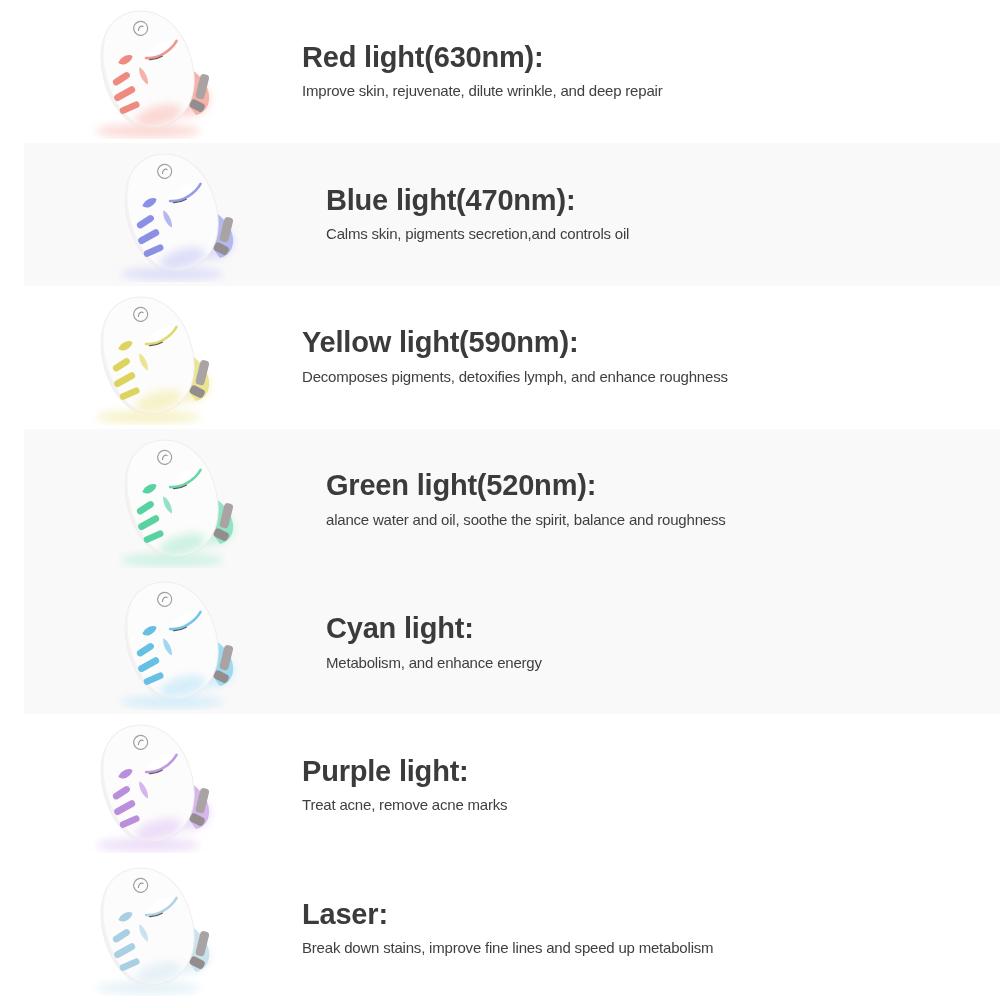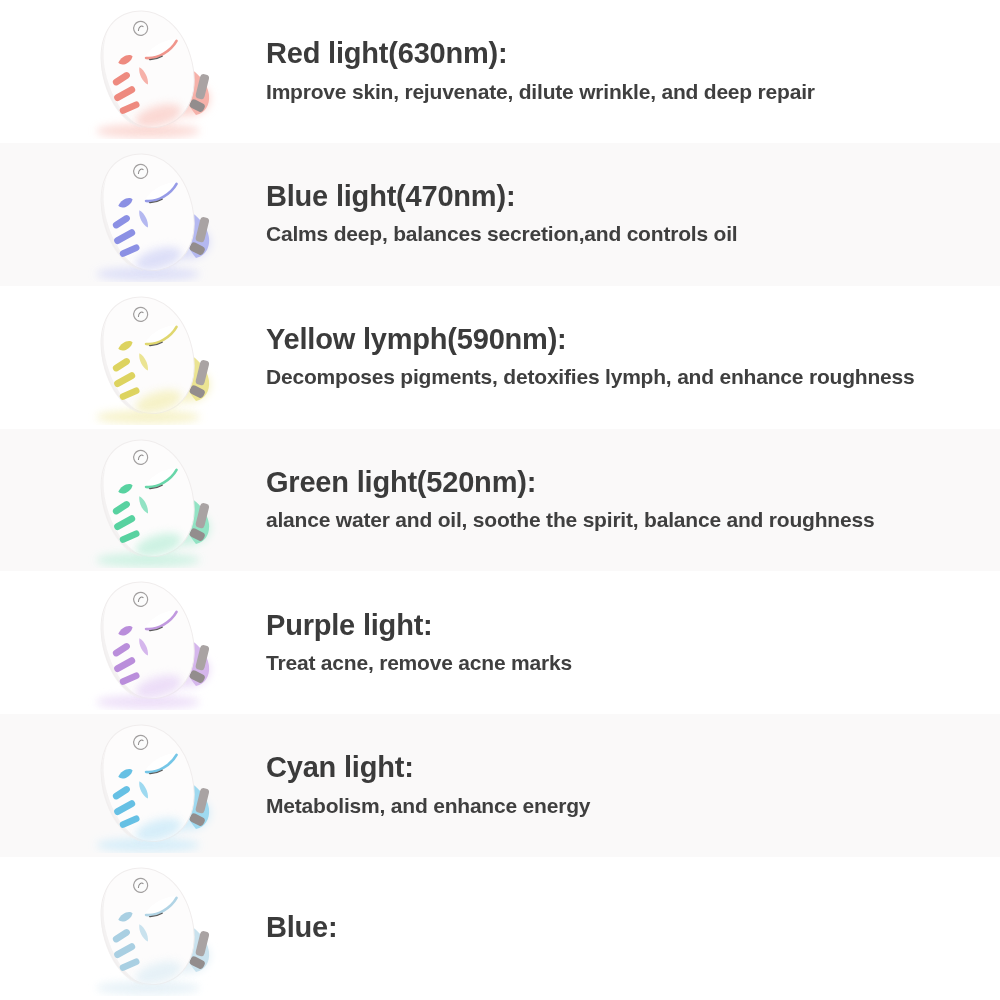--- a/index.html
+++ b/index.html
@@ -8,22 +8,23 @@
     background: #ffffff;
     font-family: "Liberation Sans", sans-serif;
     overflow: hidden;
   }
   .sheet { width: 1000px; height: 1000px; display: flex; flex-direction: column; }
   .row {
     flex: 1 1 0;
     display: flex;
     align-items: center;
     background: var(--row-bg, #ffffff);
-  }
-  .row.banded { background: var(--band-bg, #faf9f9); }
+    gap: 36px;
+  }
+  .row.banded { background: var(--band-bg, #faf9f9); margin-left: 24px; }
   .figure {
     flex: 0 0 170px;
     height: 135px;
     margin-left: 66px;
     position: relative;
   }
   .figure svg { width: 170px; height: 135px; display: block; }
   .copy {
     margin-left: 30px;
     display: flex;
@@ -34,22 +35,22 @@
   }
   .title {
     font-size: 29px;
     font-weight: 600;
     color: var(--heading, #3b3b3b);
     letter-spacing: -0.2px;
     line-height: 1.15;
     white-space: nowrap;
   }
   .desc {
-    font-size: 21px;
-    font-weight: 700;
+    font-size: 15px;
+    font-weight: 400;
     color: var(--body, #3f3f3f);
     letter-spacing: -0.2px;
     line-height: 1.2;
     white-space: nowrap;
   }
 </style>
 </head>
 <body>
 
 <svg width="0" height="0" style="position:absolute" aria-hidden="true">
@@ -135,21 +136,21 @@
         <rect x="45" y="64" width="19" height="6.6" rx="3.3" fill="var(--accent)" transform="rotate(-17 54 67)"></rect>
         <rect x="42" y="79" width="23" height="7" rx="3.5" fill="var(--accent)" transform="rotate(-13 53 82)"></rect>
         <rect x="44" y="94" width="21" height="6.6" rx="3.3" fill="var(--accent)" transform="rotate(-8 54 97)"></rect>
       </g>
       <ellipse cx="80" cy="113" rx="24" ry="10" fill="var(--glow)" filter="url(#softblur)" opacity="0.95"></ellipse>
     </g>
   </svg>
 </div>
     <div class="copy">
       <div class="title">Blue light(470nm):</div>
-      <div class="desc">Calms deep, balances secretion,and controls oil</div>
+      <div class="desc">Calms skin, pigments secretion,and controls oil</div>
     </div>
   </section>
 
   <section class="row">
     <div class="figure" style="--accent: #ddd35f; --accent-soft: #ebe492; --glow: #f6f2c6;">
   <svg viewBox="0 0 170 135">
 
     <ellipse cx="82" cy="127" rx="52" ry="7" fill="var(--glow)" filter="url(#softblur)" opacity="0.9"></ellipse>
 
     <g>
@@ -176,21 +177,21 @@
       <g>
         <rect x="45" y="64" width="19" height="6.6" rx="3.3" fill="var(--accent)" transform="rotate(-17 54 67)"></rect>
         <rect x="42" y="79" width="23" height="7" rx="3.5" fill="var(--accent)" transform="rotate(-13 53 82)"></rect>
         <rect x="44" y="94" width="21" height="6.6" rx="3.3" fill="var(--accent)" transform="rotate(-8 54 97)"></rect>
       </g>
       <ellipse cx="80" cy="113" rx="24" ry="10" fill="var(--glow)" filter="url(#softblur)" opacity="0.95"></ellipse>
     </g>
   </svg>
 </div>
     <div class="copy">
-      <div class="title">Yellow lymph(590nm):</div>
+      <div class="title">Yellow light(590nm):</div>
       <div class="desc">Decomposes pigments, detoxifies lymph, and enhance roughness</div>
     </div>
   </section>
 
   <section class="row banded">
     <div class="figure" style="--accent: #58d2a0; --accent-soft: #92e3c4; --glow: #ccf2e2;">
   <svg viewBox="0 0 170 135">
 
     <ellipse cx="82" cy="127" rx="52" ry="7" fill="var(--glow)" filter="url(#softblur)" opacity="0.9"></ellipse>
 
@@ -223,20 +224,62 @@
       <ellipse cx="80" cy="113" rx="24" ry="10" fill="var(--glow)" filter="url(#softblur)" opacity="0.95"></ellipse>
     </g>
   </svg>
 </div>
     <div class="copy">
       <div class="title">Green light(520nm):</div>
       <div class="desc">alance water and oil, soothe the spirit, balance and roughness</div>
     </div>
   </section>
 
+  <section class="row banded">
+    <div class="figure" style="--accent: #66c0e4; --accent-soft: #9ed9f0; --glow: #d4edf9;">
+  <svg viewBox="0 0 170 135">
+
+    <ellipse cx="82" cy="127" rx="52" ry="7" fill="var(--glow)" filter="url(#softblur)" opacity="0.9"></ellipse>
+
+    <g>
+      <ellipse cx="122" cy="95" rx="22" ry="17" fill="var(--glow)" filter="url(#softblur)"></ellipse>
+      <path d="M114,60 C129,65 141,77 143,91 C144,101 139,109 130,111 C123,103 117,90 114,76 Z" fill="var(--accent-soft)"></path>
+      <rect x="132" y="70" width="9" height="25" rx="3.5" fill="var(--strap-gray)" transform="rotate(14 136 82)"></rect>
+      <rect x="124" y="97" width="15" height="9" rx="3.5" fill="var(--strap-gray-dark)" transform="rotate(26 131 101)"></rect>
+    </g>
+
+    <g transform="rotate(-16 82 68)">
+      <path d="M84,6 C111,8 129,35 127,71 C125,105 105,126 79,124 C52,122 36,96 38,59 C40,26 58,4 84,6 Z" fill="var(--mask-white)" stroke="#f0eded" stroke-width="1"></path>
+      <path d="M54,18 C44,32 40,50 41,70 C42,93 51,111 63,121 C47,114 37,93 37,66 C37,46 44,30 54,18 Z" fill="#f1efef" opacity="0.8"></path>
+      <g>
+        <circle cx="87" cy="24" r="7" fill="#fcfcfc" stroke="#a3a0a0" stroke-width="1.2"></circle>
+        <path d="M84,26 C85.5,21.5 89,21 90,23.5" stroke="#8c8989" stroke-width="1" fill="none"></path>
+      </g>
+      <path d="M56,51 C60,45.5 69,44.5 71.5,48.5 C69,54 59,56.5 56,51 Z" fill="var(--accent)"></path>
+      <g>
+        <path d="M83,53 C91,44 110,40.5 119,45 C113,54 94,59.5 83,53 Z" fill="#ffffff"></path>
+        <path d="M84,54 C95,58.5 110,54 118,46" stroke="var(--accent)" stroke-width="2.6" fill="none" stroke-linecap="round" opacity="0.9"></path>
+        <path d="M87,56.5 C91,57.8 96,57.8 100,56.8" stroke="#5a5a5a" stroke-width="1.3" fill="none" stroke-linecap="round"></path>
+      </g>
+      <path d="M75,61 C79.5,65.5 80.8,74 78.5,80 C74,76.5 72.2,67 75,61 Z" fill="var(--accent-soft)"></path>
+      <g>
+        <rect x="45" y="64" width="19" height="6.6" rx="3.3" fill="var(--accent)" transform="rotate(-17 54 67)"></rect>
+        <rect x="42" y="79" width="23" height="7" rx="3.5" fill="var(--accent)" transform="rotate(-13 53 82)"></rect>
+        <rect x="44" y="94" width="21" height="6.6" rx="3.3" fill="var(--accent)" transform="rotate(-8 54 97)"></rect>
+      </g>
+      <ellipse cx="80" cy="113" rx="24" ry="10" fill="var(--glow)" filter="url(#softblur)" opacity="0.95"></ellipse>
+    </g>
+  </svg>
+</div>
+    <div class="copy">
+      <div class="title">Cyan light:</div>
+      <div class="desc">Metabolism, and enhance energy</div>
+    </div>
+  </section>
+
   <section class="row">
     <div class="figure" style="--accent: #ba8edb; --accent-soft: #d5b6ec; --glow: #ecddf8;">
   <svg viewBox="0 0 170 135">
 
     <ellipse cx="82" cy="127" rx="52" ry="7" fill="var(--glow)" filter="url(#softblur)" opacity="0.9"></ellipse>
 
     <g>
       <ellipse cx="122" cy="95" rx="22" ry="17" fill="var(--glow)" filter="url(#softblur)"></ellipse>
       <path d="M114,60 C129,65 141,77 143,91 C144,101 139,109 130,111 C123,103 117,90 114,76 Z" fill="var(--accent-soft)"></path>
       <rect x="132" y="70" width="9" height="25" rx="3.5" fill="var(--strap-gray)" transform="rotate(14 136 82)"></rect>
@@ -265,62 +308,20 @@
       <ellipse cx="80" cy="113" rx="24" ry="10" fill="var(--glow)" filter="url(#softblur)" opacity="0.95"></ellipse>
     </g>
   </svg>
 </div>
     <div class="copy">
       <div class="title">Purple light:</div>
       <div class="desc">Treat acne, remove acne marks</div>
     </div>
   </section>
 
-  <section class="row banded">
-    <div class="figure" style="--accent: #66c0e4; --accent-soft: #9ed9f0; --glow: #d4edf9;">
-  <svg viewBox="0 0 170 135">
-
-    <ellipse cx="82" cy="127" rx="52" ry="7" fill="var(--glow)" filter="url(#softblur)" opacity="0.9"></ellipse>
-
-    <g>
-      <ellipse cx="122" cy="95" rx="22" ry="17" fill="var(--glow)" filter="url(#softblur)"></ellipse>
-      <path d="M114,60 C129,65 141,77 143,91 C144,101 139,109 130,111 C123,103 117,90 114,76 Z" fill="var(--accent-soft)"></path>
-      <rect x="132" y="70" width="9" height="25" rx="3.5" fill="var(--strap-gray)" transform="rotate(14 136 82)"></rect>
-      <rect x="124" y="97" width="15" height="9" rx="3.5" fill="var(--strap-gray-dark)" transform="rotate(26 131 101)"></rect>
-    </g>
-
-    <g transform="rotate(-16 82 68)">
-      <path d="M84,6 C111,8 129,35 127,71 C125,105 105,126 79,124 C52,122 36,96 38,59 C40,26 58,4 84,6 Z" fill="var(--mask-white)" stroke="#f0eded" stroke-width="1"></path>
-      <path d="M54,18 C44,32 40,50 41,70 C42,93 51,111 63,121 C47,114 37,93 37,66 C37,46 44,30 54,18 Z" fill="#f1efef" opacity="0.8"></path>
-      <g>
-        <circle cx="87" cy="24" r="7" fill="#fcfcfc" stroke="#a3a0a0" stroke-width="1.2"></circle>
-        <path d="M84,26 C85.5,21.5 89,21 90,23.5" stroke="#8c8989" stroke-width="1" fill="none"></path>
-      </g>
-      <path d="M56,51 C60,45.5 69,44.5 71.5,48.5 C69,54 59,56.5 56,51 Z" fill="var(--accent)"></path>
-      <g>
-        <path d="M83,53 C91,44 110,40.5 119,45 C113,54 94,59.5 83,53 Z" fill="#ffffff"></path>
-        <path d="M84,54 C95,58.5 110,54 118,46" stroke="var(--accent)" stroke-width="2.6" fill="none" stroke-linecap="round" opacity="0.9"></path>
-        <path d="M87,56.5 C91,57.8 96,57.8 100,56.8" stroke="#5a5a5a" stroke-width="1.3" fill="none" stroke-linecap="round"></path>
-      </g>
-      <path d="M75,61 C79.5,65.5 80.8,74 78.5,80 C74,76.5 72.2,67 75,61 Z" fill="var(--accent-soft)"></path>
-      <g>
-        <rect x="45" y="64" width="19" height="6.6" rx="3.3" fill="var(--accent)" transform="rotate(-17 54 67)"></rect>
-        <rect x="42" y="79" width="23" height="7" rx="3.5" fill="var(--accent)" transform="rotate(-13 53 82)"></rect>
-        <rect x="44" y="94" width="21" height="6.6" rx="3.3" fill="var(--accent)" transform="rotate(-8 54 97)"></rect>
-      </g>
-      <ellipse cx="80" cy="113" rx="24" ry="10" fill="var(--glow)" filter="url(#softblur)" opacity="0.95"></ellipse>
-    </g>
-  </svg>
-</div>
-    <div class="copy">
-      <div class="title">Cyan light:</div>
-      <div class="desc">Metabolism, and enhance energy</div>
-    </div>
-  </section>
-
   <section class="row">
     <div class="figure" style="--accent: #a9cfe2; --accent-soft: #c9e2ee; --glow: #e5f1f7;">
   <svg viewBox="0 0 170 135">
 
     <ellipse cx="82" cy="127" rx="52" ry="7" fill="var(--glow)" filter="url(#softblur)" opacity="0.9"></ellipse>
 
     <g>
       <ellipse cx="122" cy="95" rx="22" ry="17" fill="var(--glow)" filter="url(#softblur)"></ellipse>
       <path d="M114,60 C129,65 141,77 143,91 C144,101 139,109 130,111 C123,103 117,90 114,76 Z" fill="var(--accent-soft)"></path>
       <rect x="132" y="70" width="9" height="25" rx="3.5" fill="var(--strap-gray)" transform="rotate(14 136 82)"></rect>
@@ -344,17 +345,18 @@
       <g>
         <rect x="45" y="64" width="19" height="6.6" rx="3.3" fill="var(--accent)" transform="rotate(-17 54 67)"></rect>
         <rect x="42" y="79" width="23" height="7" rx="3.5" fill="var(--accent)" transform="rotate(-13 53 82)"></rect>
         <rect x="44" y="94" width="21" height="6.6" rx="3.3" fill="var(--accent)" transform="rotate(-8 54 97)"></rect>
       </g>
       <ellipse cx="80" cy="113" rx="24" ry="10" fill="var(--glow)" filter="url(#softblur)" opacity="0.95"></ellipse>
     </g>
   </svg>
 </div>
     <div class="copy">
-      <div class="title">Blue:</div>
+      <div class="title">Laser:</div>
+      <div class="desc">Break down stains, improve fine lines and speed up metabolism</div>
     </div>
   </section>
 
 </div>
 
 </body></html>

